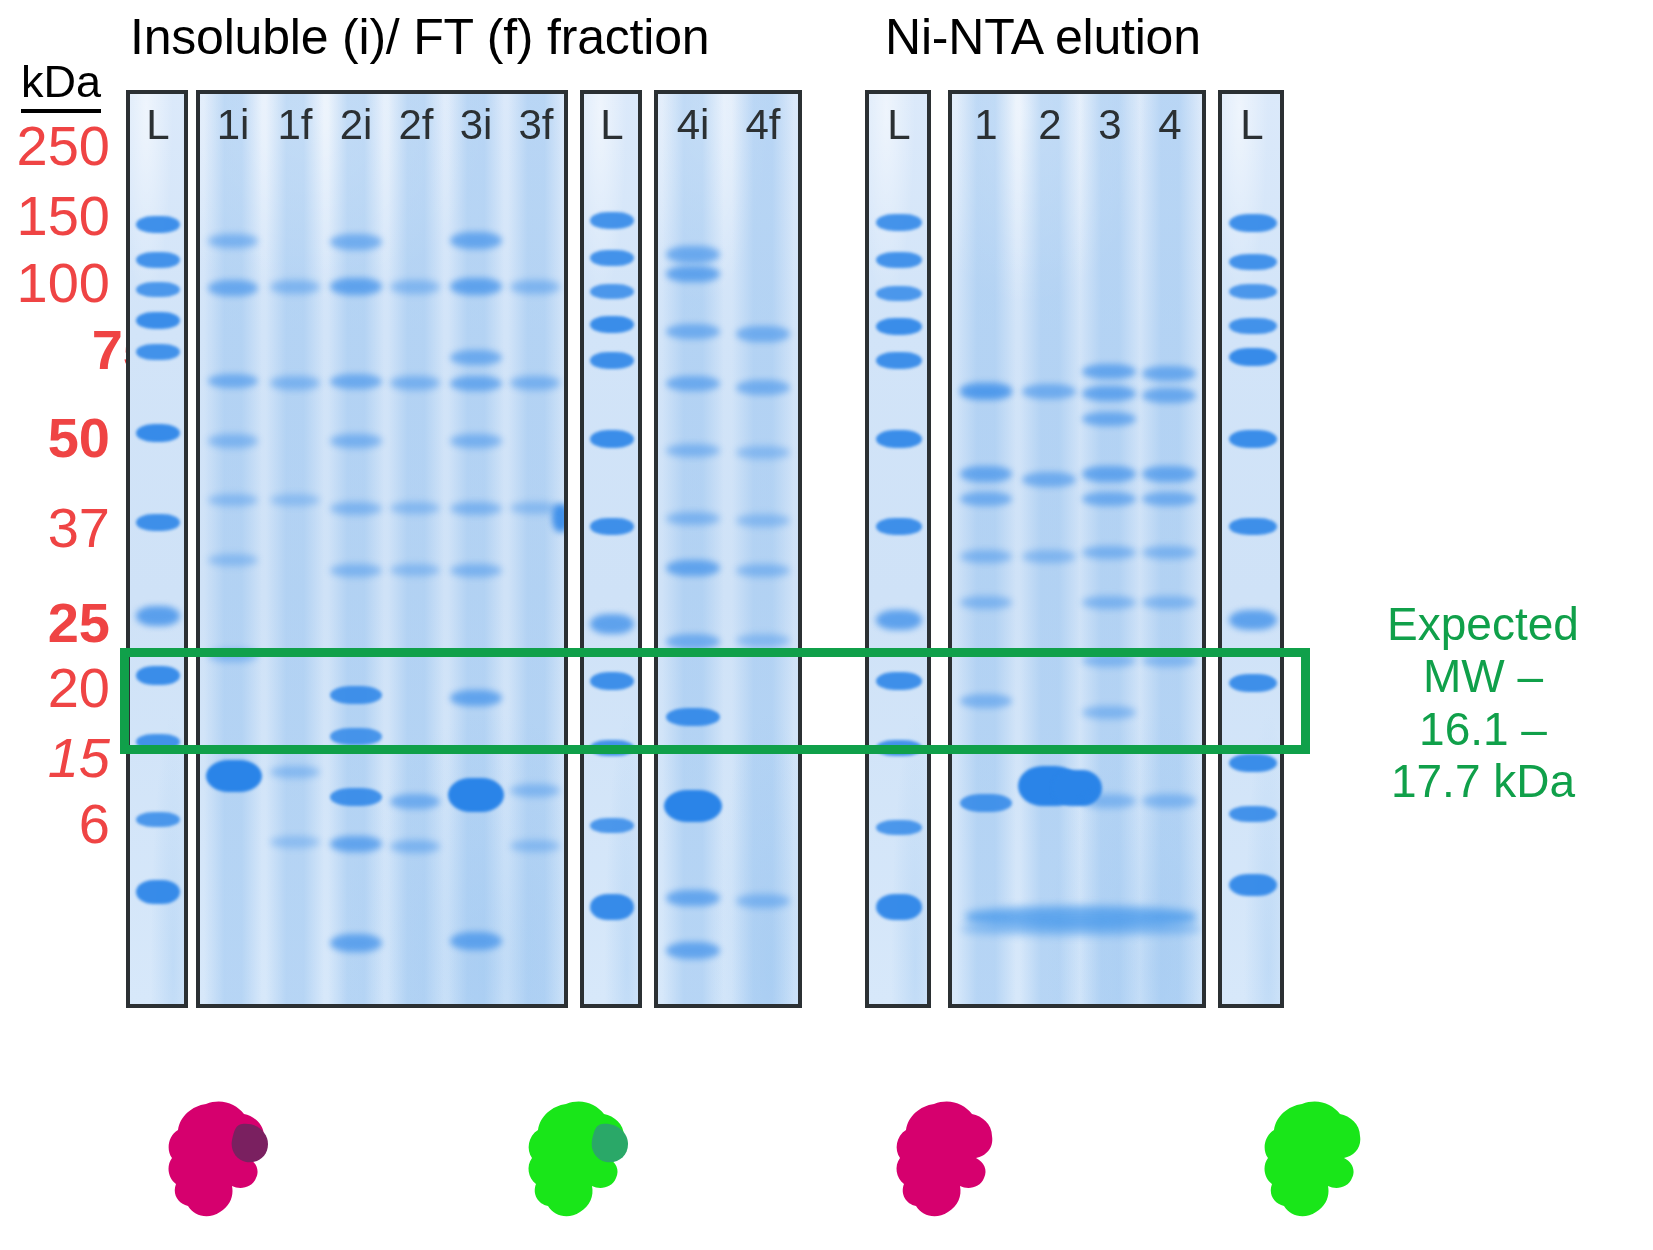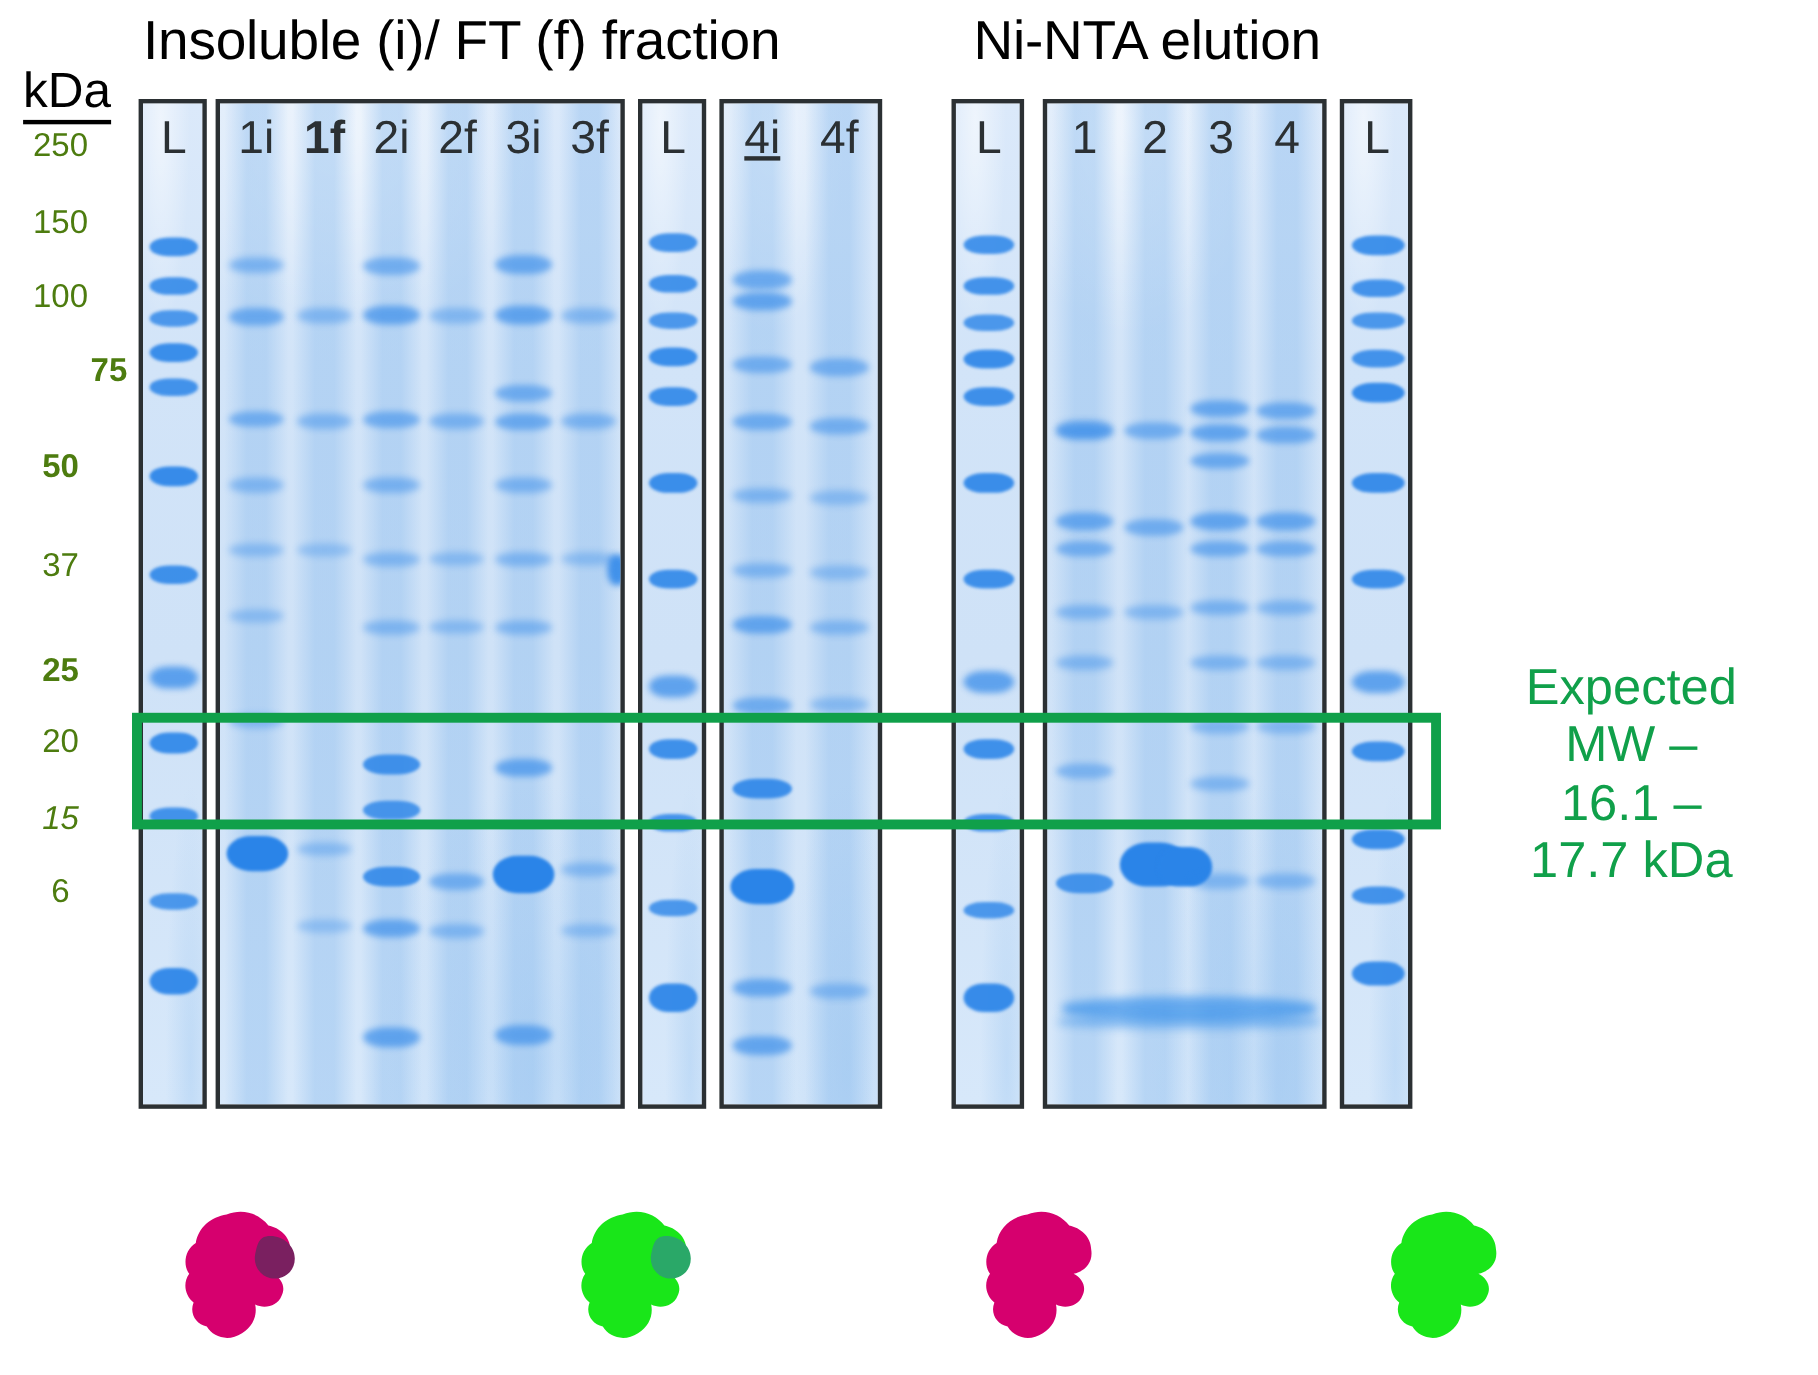--- a/index.html
+++ b/index.html
@@ -17,22 +17,22 @@
     white-space:nowrap;letter-spacing:-0.2px;
   }
 
   
   .kda-head{
     position:absolute;left:6px;top:56px;width:110px;
     font-size:45px;text-align:center;color:#000;
   }
   .kda-head span{border-bottom:4px solid #000;padding-bottom:1px;display:inline-block;}
   .mw-tick{
-    position:absolute;width:110px;left:0px;text-align:center;
-    font-size:30px;color:#4d7c0f;line-height:1;
+    position:absolute;width:110px;left:0px;text-align:right;
+    font-size:56px;color:#ef4444;line-height:1;
   }
   .mw-tick.bold{font-weight:bold;}
 
   
   .panel{
     position:absolute;border:4px solid #2b3033;box-sizing:border-box;
     background:linear-gradient(180deg,#dbe9fa 0%,#d2e4f8 26%,#cfe2f7 55%,#d7e8fa 100%);
     overflow:hidden;
   }
   .panel .sheen{
@@ -135,21 +135,21 @@
     <div class="sheen"></div>
 
     <div class="lane-streak" style="left:4px;width:58px;"></div>
     <div class="lane-streak" style="left:66px;width:58px;"></div>
     <div class="lane-streak" style="left:128px;width:56px;"></div>
     <div class="lane-streak" style="left:188px;width:56px;"></div>
     <div class="lane-streak" style="left:248px;width:56px;"></div>
     <div class="lane-streak" style="left:308px;width:56px;"></div>
 
     <div class="lane-label" style="left:4px;width:58px;">1i</div>
-    <div class="lane-label" style="left:66px;width:58px;font-weight:bold;">1f</div>
+    <div class="lane-label" style="left:66px;width:58px;">1f</div>
     <div class="lane-label" style="left:128px;width:56px;">2i</div>
     <div class="lane-label" style="left:188px;width:56px;">2f</div>
     <div class="lane-label" style="left:248px;width:56px;">3i</div>
     <div class="lane-label" style="left:308px;width:56px;">3f</div>
 
     <div class="band faint" style="left:8px;top:140px;width:50px;height:14px;opacity:.45;"></div>
     <div class="band soft" style="left:8px;top:186px;width:50px;height:16px;opacity:.55;"></div>
     <div class="band soft" style="left:8px;top:280px;width:50px;height:14px;opacity:.5;"></div>
     <div class="band faint" style="left:8px;top:340px;width:50px;height:14px;opacity:.4;"></div>
     <div class="band faint" style="left:8px;top:400px;width:50px;height:12px;opacity:.35;"></div>
@@ -215,21 +215,21 @@
     <div class="band" style="left:6px;top:578px;width:44px;height:18px;opacity:.88;"></div>
     <div class="band" style="left:6px;top:646px;width:44px;height:16px;opacity:.85;"></div>
     <div class="band" style="left:6px;top:724px;width:44px;height:15px;opacity:.8;"></div>
     <div class="band" style="left:6px;top:800px;width:44px;height:26px;opacity:.92;"></div>
   </div>
 
   <div class="panel" style="left:654px;top:90px;width:148px;height:918px;">
     <div class="sheen"></div>
     <div class="lane-streak" style="left:4px;width:62px;"></div>
     <div class="lane-streak" style="left:74px;width:62px;"></div>
-    <div class="lane-label" style="left:4px;width:62px;text-decoration:underline;">4i</div>
+    <div class="lane-label" style="left:4px;width:62px;">4i</div>
     <div class="lane-label" style="left:74px;width:62px;">4f</div>
 
     <div class="band soft" style="left:8px;top:152px;width:54px;height:17px;opacity:.55;"></div>
     <div class="band soft" style="left:8px;top:172px;width:54px;height:16px;opacity:.62;"></div>
     <div class="band soft" style="left:8px;top:230px;width:54px;height:15px;opacity:.5;"></div>
     <div class="band soft" style="left:8px;top:282px;width:54px;height:15px;opacity:.52;"></div>
     <div class="band faint" style="left:8px;top:350px;width:54px;height:13px;opacity:.42;"></div>
     <div class="band faint" style="left:8px;top:418px;width:54px;height:13px;opacity:.42;"></div>
     <div class="band soft" style="left:8px;top:466px;width:54px;height:16px;opacity:.6;"></div>
     <div class="band soft" style="left:8px;top:540px;width:54px;height:15px;opacity:.5;"></div>

